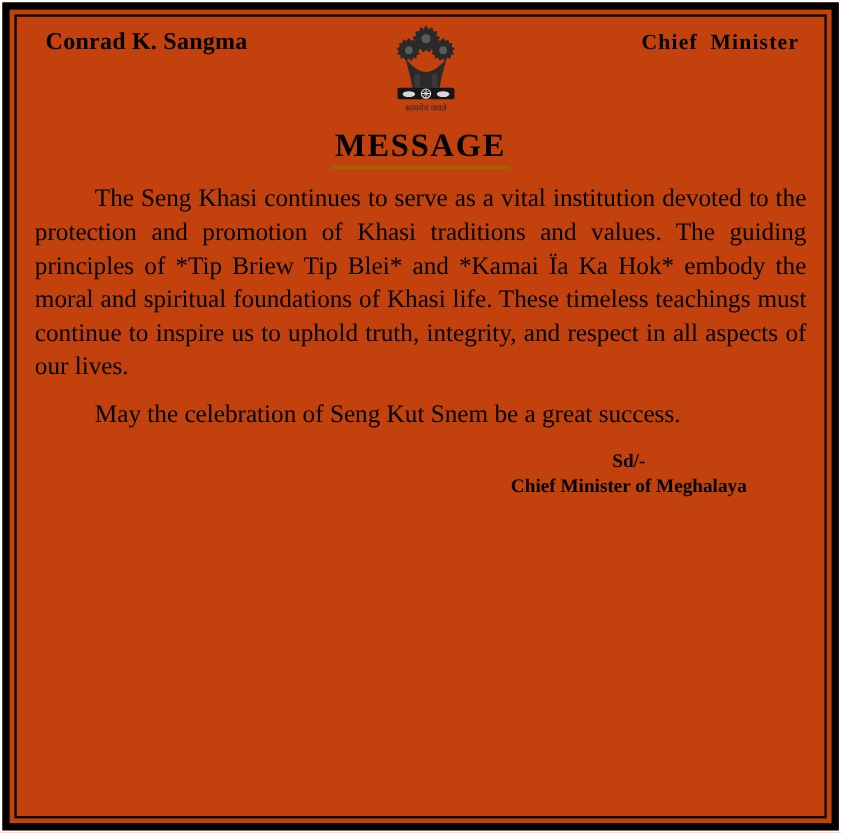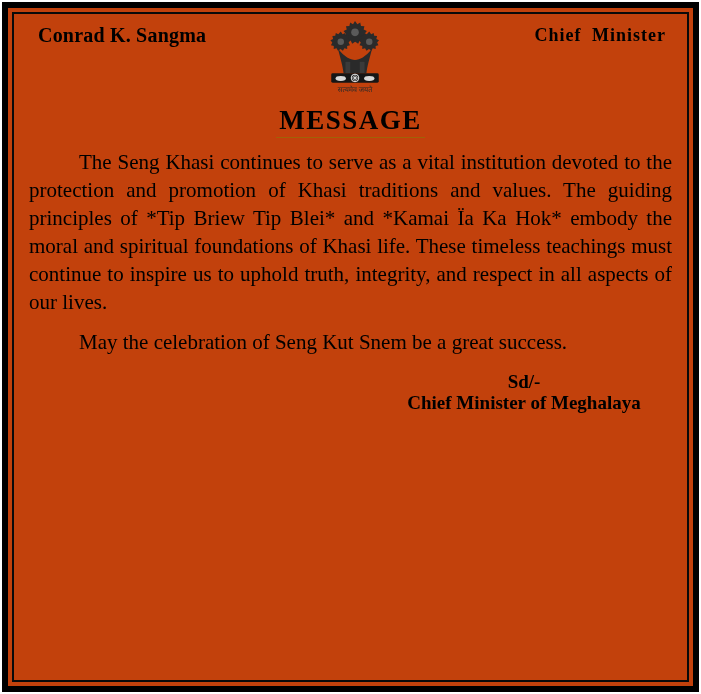--- a/index.html
+++ b/index.html
@@ -43,38 +43,38 @@
     white-space: nowrap;
   }
   .office-line1 { letter-spacing: 1px; word-spacing: 5px; }
   .office-line2 { letter-spacing: 0.5px; }
   
   .title-row { text-align: center; margin-top: 5px; }
   .title-text {
     display: inline-block;
     font-size: 27px; font-weight: bold;
     letter-spacing: 1.5px;
-    border-bottom: 1px solid #a16207;
+    border-bottom: 3px solid #a16207;
     padding: 0 3px 1px 3px;
   }
   
   .content {
     margin-top: 10px;
     font-size: 21px; line-height: 28px;
     text-align: justify;
   }
   .content p { margin: 0 0 12px 0; text-indent: 50px; }
   .content p:last-child { margin-bottom: 15px; }
   
   .signature {
     width: 272px;
     margin: 12px 12px 0 auto;
     text-align: center;
     font-weight: bold;
-    font-size: 19px; line-height: 21px;
+    font-size: 16px; line-height: 21px;
     white-space: nowrap;
   }
 </style>
 </head>
 <body>
 
 <div class="frame-outer">
   <div class="frame-inner">
     <div class="doc">
 

